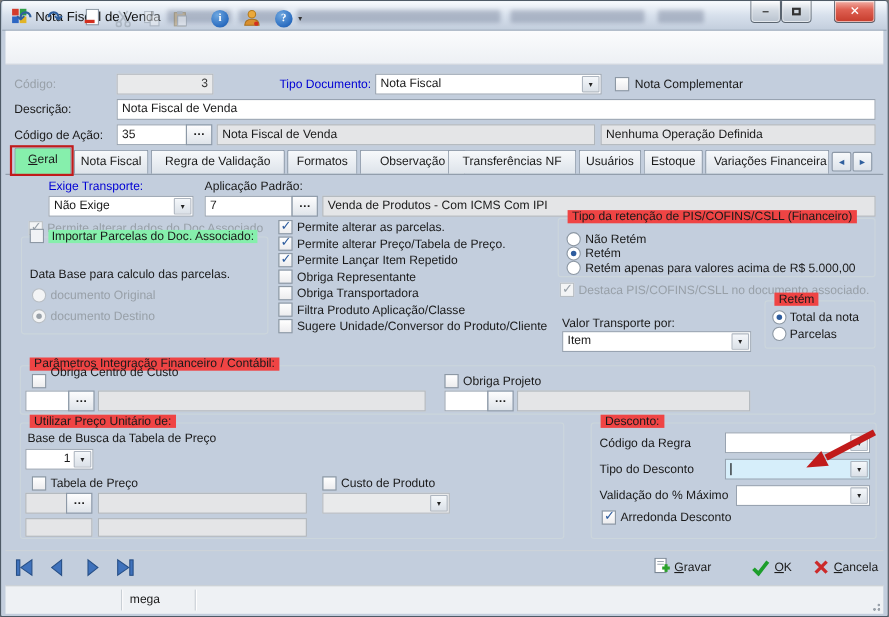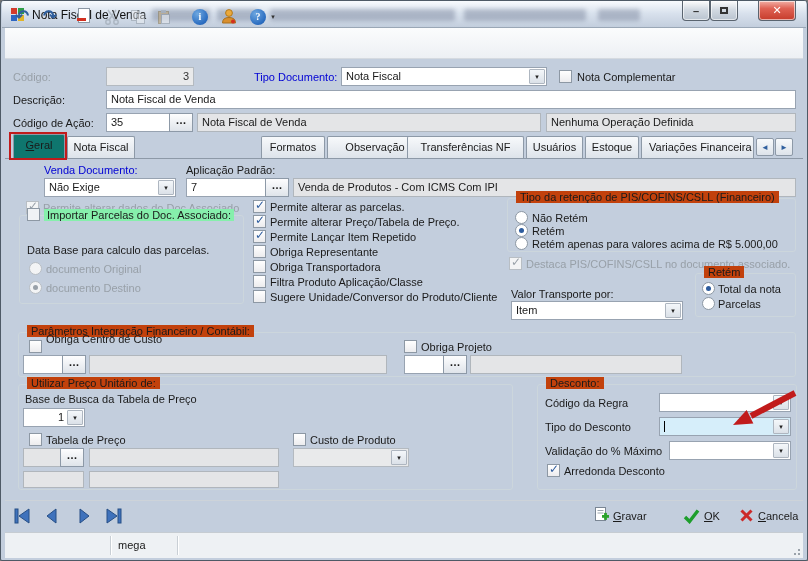--- a/index.html
+++ b/index.html
@@ -32,23 +32,23 @@
   .caret{position:absolute;left:4px;top:3px;bottom:3px;width:1px;background:#000;}
   .chk{position:absolute;width:13px;height:13px;border:1px solid #8d98a4;background:linear-gradient(#ffffff,#ececee);}
   .chk.on::after{content:"✓";position:absolute;left:1px;top:-3px;font-size:12px;font-weight:bold;color:#2d5c9e;}
   .chk.dis{background:#f3f4f5;border-color:#b8bec4;}
   .chk.dis.on::after{color:#99a1a9;}
   .rad{position:absolute;width:13px;height:13px;border-radius:50%;border:1px solid #8d98a4;background:#fff;}
   .rad.on::after{content:"";position:absolute;left:3px;top:3px;width:5px;height:5px;border-radius:50%;background:#2d5c9e;}
   .rad.dis{background:#f3f4f5;border-color:#b8bec4;}
   .rad.dis.on::after{background:#99a1a9;}
   .grp{position:absolute;border:1px solid #ccd6dc;border-radius:3px;}
-  .grp .cap{position:absolute;top:-8px;left:8px;background:#c2410c;padding:0 4px;font-size:11px;white-space:nowrap;}
+  .grp .cap{position:absolute;top:-8px;left:8px;background:#ef4444;padding:0 4px;font-size:11px;white-space:nowrap;}
   .tab{position:absolute;top:135px;height:22px;border:1px solid #8d99a7;border-bottom:none;border-radius:2px 2px 0 0;background:linear-gradient(#f7f9fb,#dde3ea);font-size:11px;text-align:center;padding-top:4px;overflow:hidden;white-space:nowrap;cursor:default;}
-  .tab.active{top:133px;height:25px;background:#0f766e;z-index:3;}
+  .tab.active{top:133px;height:25px;background:#86efac;z-index:3;}
   .tabline{position:absolute;left:4px;right:4px;top:157px;height:1px;background:#8d99a7;z-index:1;}
   .tabscroll{position:absolute;top:137px;width:18px;height:18px;border:1px solid #8d99a7;background:linear-gradient(#f7f9fb,#dde3ea);display:flex;align-items:center;justify-content:center;font-size:8px;color:#2f5f9e;border-radius:2px;}
   .annot-rect{position:absolute;left:8px;top:131px;width:58px;height:28px;border:2px solid #c11b1b;z-index:4;pointer-events:none;}
   .footerline{position:absolute;left:4px;right:4px;top:499px;height:1px;background:#cdd3d9;}
   .navbtn{position:absolute;top:504px;width:26px;height:22px;display:flex;align-items:center;justify-content:center;}
   .actbtn{position:absolute;top:503px;height:23px;display:flex;align-items:center;gap:4px;padding:0 4px;font-size:11px;}
   .status{position:absolute;left:4px;right:4px;top:531px;height:26px;background:#eef1f4;border-top:1px solid #c6ccd2;}
   .status .sep{position:absolute;top:3px;bottom:3px;width:1px;background:#c9cfd5;box-shadow:1px 0 0 #fff;}
   .grip{position:absolute;right:2px;bottom:2px;width:10px;height:10px;background:
     radial-gradient(circle at 8px 8px,#9aa2aa 1px,transparent 1.5px),
@@ -148,35 +148,36 @@
 
   <span class="lbl" style="left:12px;top:116px">Código de Ação:</span>
   <div class="fld" style="left:105px;top:112px;width:64px">35</div>
   <div class="dots" style="left:168px;top:112px">…</div>
   <div class="fld ro" style="left:196px;top:112px;width:344px">Nota Fiscal de Venda</div>
   <div class="fld ro" style="left:545px;top:112px;width:250px">Nenhuma Operação Definida</div>
 
   <div class="tabline"></div>
   <div class="tab active" style="left:12px;width:52px"><u>G</u>eral</div>
   <div class="tab" style="left:66px;width:68px">Nota Fiscal</div>
+  <div class="tab" style="left:136px;width:122px">Regra de Validação</div>
   <div class="tab" style="left:260px;width:64px">Formatos</div>
   <div class="tab" style="left:326px;width:96px">Observação</div>
   <div class="tab" style="left:406px;width:117px">Transferências NF</div>
   <div class="tab" style="left:525px;width:57px">Usuários</div>
   <div class="tab" style="left:584px;width:54px">Estoque</div>
   <div class="tab" style="left:640px;width:113px;text-align:left;padding-left:7px">Variações Financeira</div>
   <div class="tabscroll" style="left:755px">
       <span>◄</span>
     </div>
   <div class="tabscroll" style="left:774px">
       <span>►</span>
     </div>
   <div class="annot-rect"></div>
 
-  <span class="lbl blue" style="left:43px;top:163px">Venda Documento:</span>
+  <span class="lbl blue" style="left:43px;top:163px">Exige Transporte:</span>
   <span class="lbl" style="left:185px;top:163px">Aplicação Padrão:</span>
   <div class="combo" style="left:43px;top:177px;width:132px"><span>Não Exige</span><span class="arr">▾</span></div>
   <div class="fld" style="left:185px;top:177px;width:80px">7</div>
   <div class="dots" style="left:264px;top:177px">…</div>
   <div class="fld ro" style="left:292px;top:177px;width:503px">Venda de Produtos - Com ICMS Com IPI</div>
 
   <span class="chk on dis" style="left:25px;top:200px"></span>
   <span class="lbl dis" style="left:42px;top:201px">Permite alterar dados do Doc Associado</span>
 
   <div class="grp" style="left:18px;top:214px;width:225px;height:89px">

